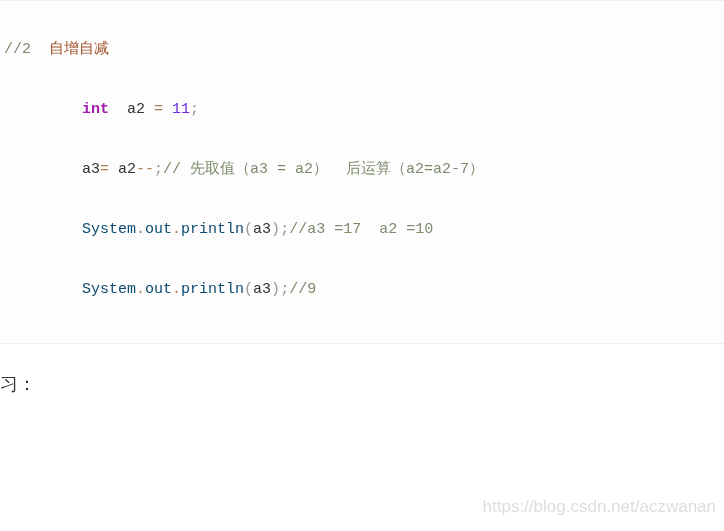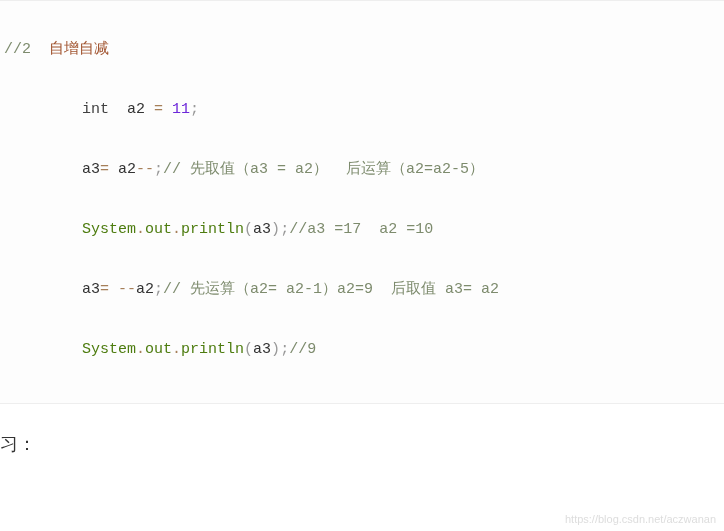--- a/index.html
+++ b/index.html
@@ -21,47 +21,46 @@
     white-space: pre;
     overflow: hidden;
   }
   .text-between {
     font-family: "Microsoft YaHei", sans-serif;
     font-size: 18px;
     color: #333;
     padding: 22px 0 22px 0;
     background: #fff;
   }
-  .kw { color: #404040; }   
+  .kw { color: #a21caf; font-weight: bold; }   
   .num { color: #6d28d9; }
   .op { color: #a67f59; }   
   .cmt { color: #7d8b6d; }  
   .brown { color: #a0522d; text-align: right; }
-  .cls { color: #4d7c0f; }
+  .cls { color: #0c4a6e; }
   .dot { color: #a67f59; }
   .pun { color: #999; }     
   .par { color: #999; }
   .watermark {
     position: absolute;
     right: 8px;
-    top: 508px;
-    font-size: 11px;
+    top: 490px;
+    font-size: 17px;
     color: #ddd;
     font-family: sans-serif;
   }
   .line { display: block; }
   .pad1 { padding-left: 78px; display: inline-block; }
 </style>
 </head>
 <body>
 
 <div class="codeblock">
 <span class="line"><span class="cmt">//2</span><span class="brown">  自增自减</span></span>
 <span class="line"><span class="pad1"></span><span class="kw">int</span><span>  a2 </span><span class="op">=</span><span class="num"> 11</span><span class="pun">;</span></span>
-<span class="line"><span class="pad1"></span><span>a3</span><span class="op">= </span><span>a2</span><span class="op">--</span><span class="pun">;</span><span class="cmt">// 先取值（a3 = a2）  后运算（a2=a2-5）</span></span>
+<span class="line"><span class="pad1"></span><span>a3</span><span class="op">= </span><span>a2</span><span class="op">--</span><span class="pun">;</span><span class="cmt">// 先取值（a3 = a2）  后运算（a2=a2-7）</span></span>
 <span class="line"><span class="pad1"></span><span class="cls">System</span><span class="dot">.</span><span class="cls">out</span><span class="dot">.</span><span class="cls">println</span><span class="par">(</span><span>a3</span><span class="par">)</span><span class="pun">;</span><span class="cmt">//a3 =17  a2 =10</span></span>
-<span class="line"><span class="pad1"></span><span>a3</span><span class="op">= </span><span class="op">--</span><span>a2</span><span class="pun">;</span><span class="cmt">// 先运算（a2= a2-1）a2=9  后取值 a3= a2</span></span>
 <span class="line"><span class="pad1"></span><span class="cls">System</span><span class="dot">.</span><span class="cls">out</span><span class="dot">.</span><span class="cls">println</span><span class="par">(</span><span>a3</span><span class="par">)</span><span class="pun">;</span><span class="cmt">//9</span></span>
 </div>
 
 <div class="text-between">习：</div>
 
 <div class="watermark">https://blog.csdn.net/aczwanan</div>
 
 </body></html>

